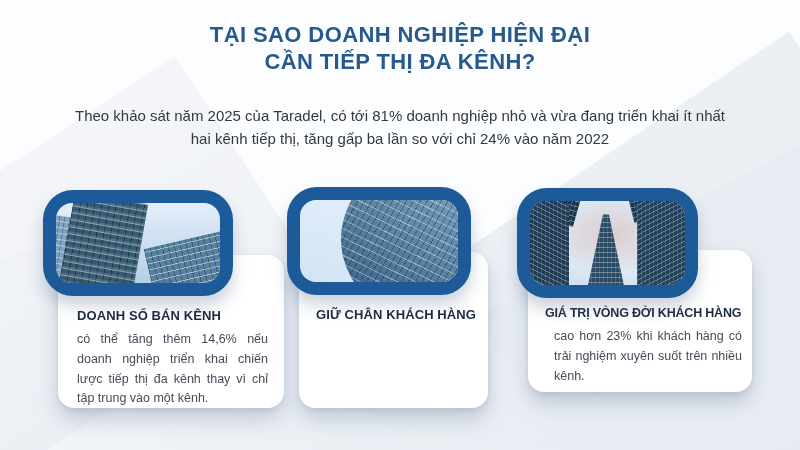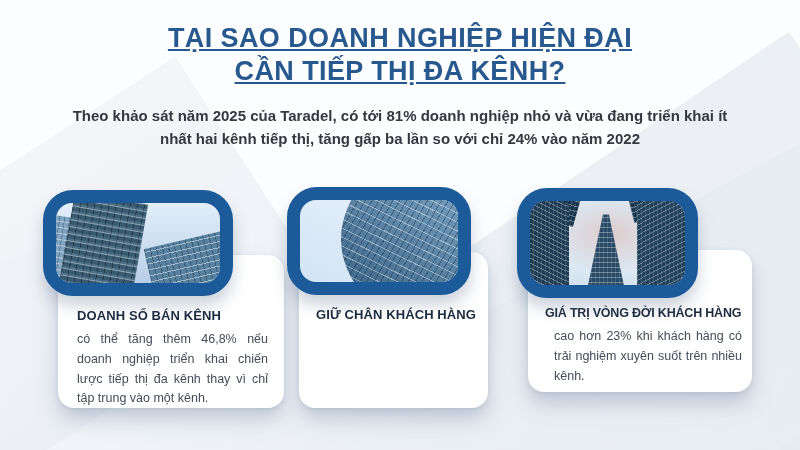--- a/index.html
+++ b/index.html
@@ -24,25 +24,25 @@
   .bg-right-shade {
     position:absolute; right:-120px; top:120px; width:420px; height:340px;
     background:linear-gradient(200deg,#e7ecf2 0%,#eaeef4 100%);
     transform:rotate(-34deg); opacity:.8;
   }
 
   
   .title {
     position:absolute; top:22px; left:0; width:100%;
     text-align:center; color:#27598f; font-weight:700;
-    font-size:27px; line-height:1.22; letter-spacing:.4px;text-decoration:underline;
+    font-size:22px; line-height:1.22; letter-spacing:.4px;
   }
   .subtitle {
     position:absolute; top:104px; left:70px; width:660px;
-    text-align:center; color:#34383f; font-size:15px; line-height:1.55;font-weight:bold;
+    text-align:center; color:#34383f; font-size:15px; line-height:1.55;
   }
 
   
   .frame {
     position:absolute; border:13px solid #1c5a9a; border-radius:30px;
     background:#1c5a9a; z-index:3;
     box-shadow:0 10px 16px rgba(90,110,140,.30);
   }
   .photo { position:absolute; inset:0; overflow:hidden; border-radius:16px; }
   .photo>div { position:absolute; }
@@ -148,21 +148,21 @@
       <div class="l-topleft grid-dark"></div>
       <div class="l-topright grid-dark"></div>
       <div class="l-left grid-dark"></div>
       <div class="l-right grid-dark"></div>
       <div class="l-center grid-dark"></div>
     </div>
   </div>
 
   <div class="card card1">
     <h3>DOANH SỐ BÁN KÊNH</h3>
-    <p>có thể tăng thêm 46,8% nếu doanh nghiệp triển khai chiến lược tiếp thị đa kênh thay vì chỉ tập trung vào một kênh.</p>
+    <p>có thể tăng thêm 14,6% nếu doanh nghiệp triển khai chiến lược tiếp thị đa kênh thay vì chỉ tập trung vào một kênh.</p>
   </div>
 
   <div class="card card2">
     <h3>GIỮ CHÂN KHÁCH HÀNG</h3>
   </div>
 
   <div class="card card3">
     <h3>GIÁ TRỊ VÒNG ĐỜI KHÁCH HÀNG</h3>
     <p>cao hơn 23% khi khách hàng có trải nghiệm xuyên suốt trên nhiều kênh.</p>
   </div>

